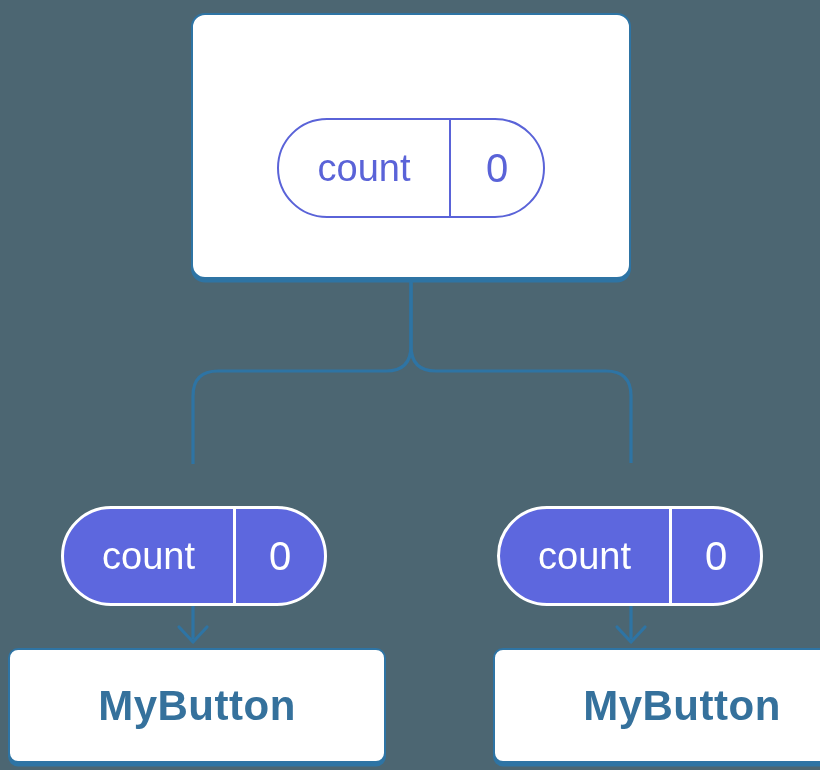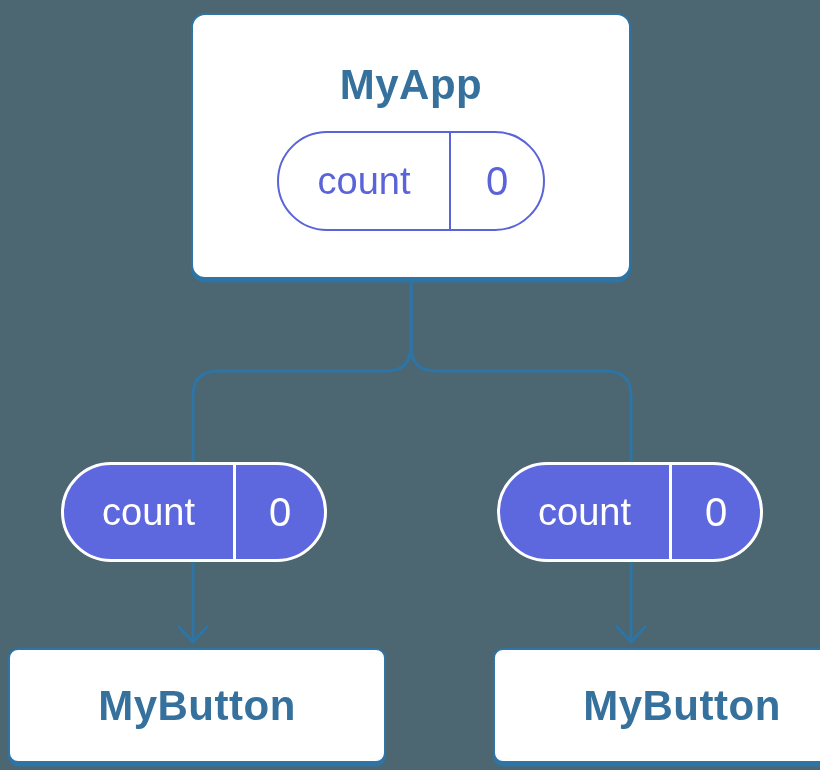--- a/index.html
+++ b/index.html
@@ -57,20 +57,21 @@
     font-weight: 600;
     letter-spacing: 0.5px;
     color: var(--c-node-text);
   }
   .pill {
     display: flex;
     align-items: stretch;
     height: 100px;
     border-radius: 50px;
     overflow: hidden;
+    margin-top: 44px;
   }
   .pill .cell {
     display: flex;
     align-items: center;
     justify-content: center;
   }
   .pill .cell.label { flex: 0 0 170px; }
   .pill .cell.value { flex: 1 1 auto; }
   .state-pill {
     width: 268px;
@@ -104,21 +105,20 @@
       <path d="M 411 280 L 411 346 Q 411 371 386 371 L 218 371 Q 193 371 193 396 L 193 464"></path>
       <path d="M 411 280 L 411 346 Q 411 371 436 371 L 606 371 Q 631 371 631 396 L 631 463"></path>
       <path d="M 193 562 L 193 639"></path>
       <path stroke-linecap="round" stroke-linejoin="round" d="M 179 627 L 193 642 L 207 627"></path>
       <path d="M 631 561 L 631 639"></path>
       <path stroke-linecap="round" stroke-linejoin="round" d="M 617 627 L 631 642 L 645 627"></path>
     </g>
   </svg>
 
   <div class="node-card root-card">
-    <div class="node-title">MyApp</div>
     <div class="pill state-pill">
       <div class="cell label">
         <span class="pill-label-text">count</span>
       </div>
       <div class="cell value">
         <span class="pill-value-text">0</span>
       </div>
     </div>
   </div>
 

